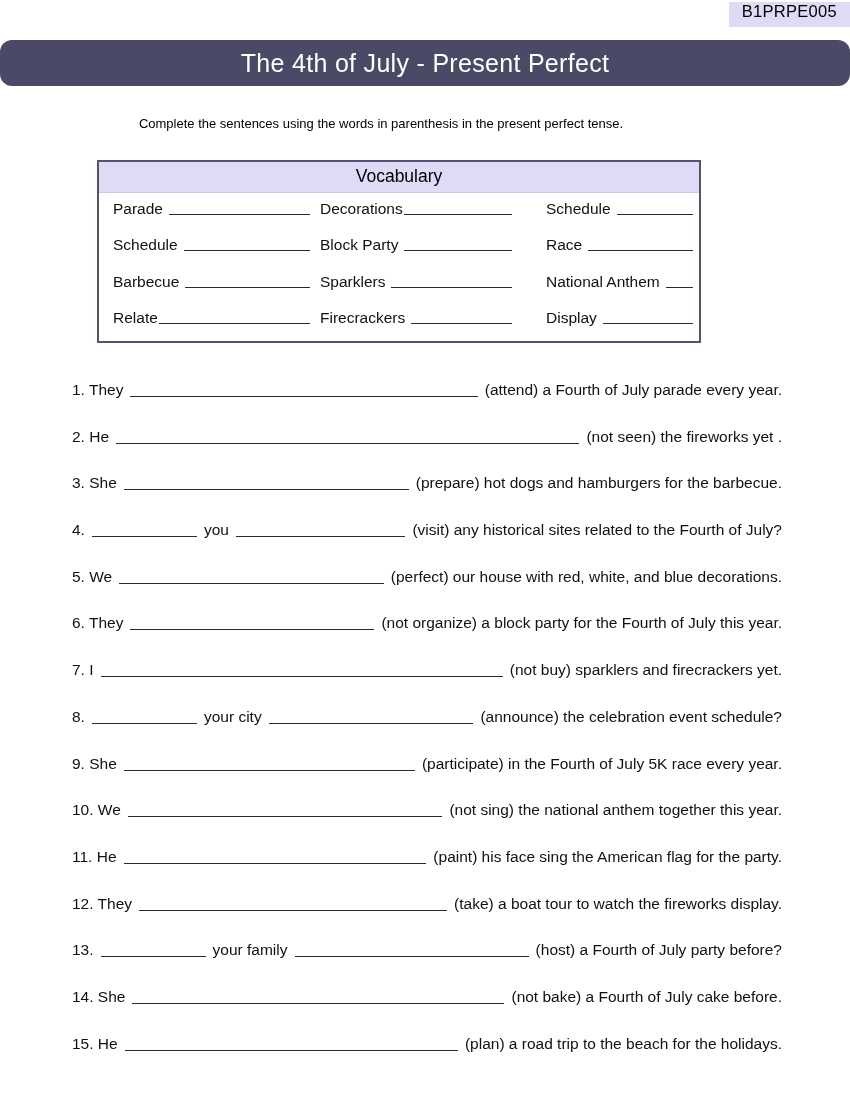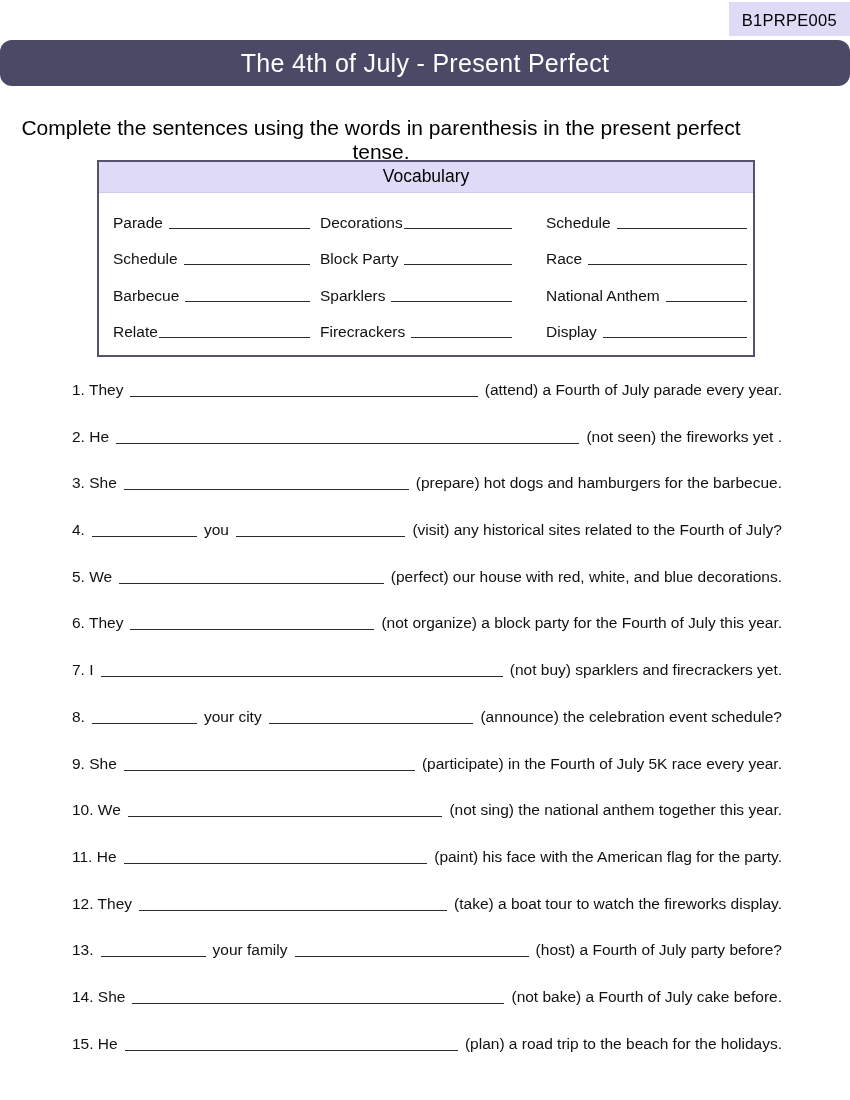--- a/index.html
+++ b/index.html
@@ -15,21 +15,21 @@
     color: #111111;
     overflow: hidden;
   }
 
   
   .badge {
     position: absolute;
     top: 2px;
     right: 0;
     background: var(--lavender, #dfdaf6);
-    padding: 9px 13px 6px 13px;
+    padding: 0 13px 6px 13px;
     font-size: 16.5px;
     letter-spacing: 0.3px;
     color: #000;
   }
 
   
   .title-bar {
     position: absolute;
     top: 40px;
     left: 0;
@@ -50,44 +50,44 @@
   }
 
   
   .instruction {
     position: absolute;
     top: 116px;
     left: 0;
     width: 762px;
     text-align: center;
     margin: 0;
-    font-size: 21px;
+    font-size: 13px;
     color: #000;
   }
 
   
   .vocab-box {
     position: absolute;
     top: 160px;
     left: 97px;
-    width: 658px;
+    width: 604px;
     box-sizing: border-box;
     border: 2px solid var(--box-border, #53536d);
     background: #ffffff;
   }
   .vocab-header {
     background: var(--lavender, #dfdaf6);
     border-bottom: 1px solid #cfcaec;
     text-align: center;
     font-size: 17.5px;
     padding: 4px 0 5px 0;
     color: #000;
   }
   .vocab-grid {
-    padding: 16px 6px 10px 14px;
+    padding: 2px 6px 10px 14px;
   }
   .vocab-row {
     display: flex;
     height: 22.5px;
     margin-bottom: 14px;
   }
   .vocab-row:last-child { margin-bottom: 4px; }
   .vocab-cell {
     display: flex;
     align-items: flex-end;
@@ -255,21 +255,21 @@
       <span class="seg">(participate) in the Fourth of July 5K race every year.</span>
     </div>
     <div class="sentence">
       <span class="seg">10. We</span>
       <span class="blank grow"></span>
       <span class="seg">(not sing) the national anthem together this year.</span>
     </div>
     <div class="sentence">
       <span class="seg">11. He</span>
       <span class="blank grow"></span>
-      <span class="seg">(paint) his face with the American flag for the party.</span>
+      <span class="seg">(paint) his face sing the American flag for the party.</span>
     </div>
     <div class="sentence">
       <span class="seg">12. They</span>
       <span class="blank grow"></span>
       <span class="seg">(take) a boat tour to watch the fireworks display.</span>
     </div>
     <div class="sentence">
       <span class="seg">13.</span>
       <span class="blank fixed"></span>
       <span class="seg">your family</span>

